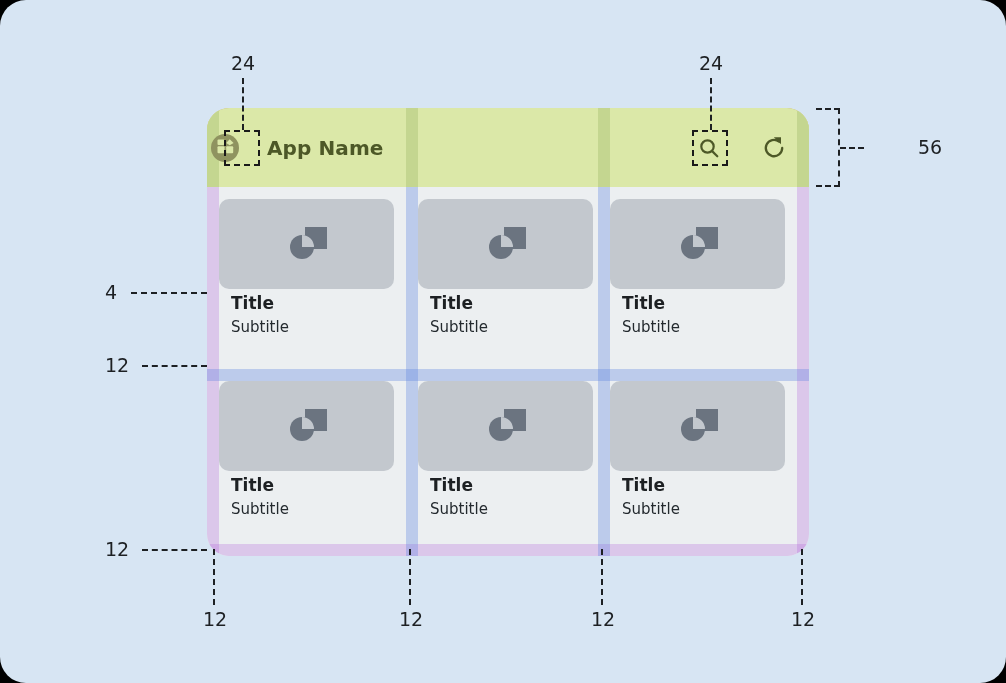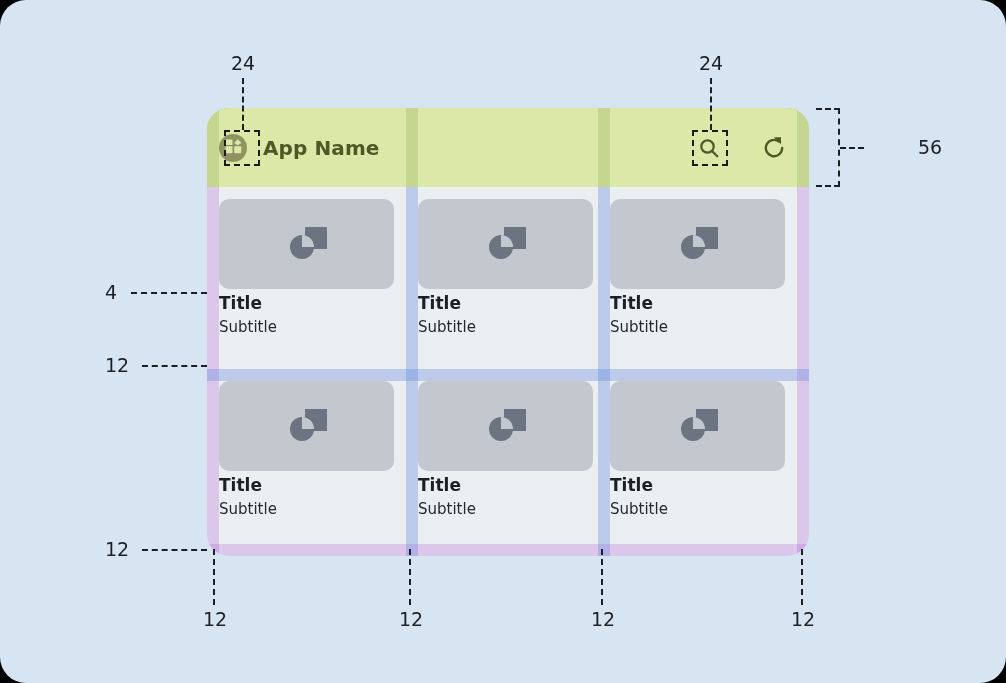--- a/index.html
+++ b/index.html
@@ -61,22 +61,22 @@
   .bar-strip.s0 { left: 0px; width: 12px; }
   .bar-strip.s1 { left: 199px; }
   .bar-strip.s2 { left: 391px; }
   .bar-strip.s3 { left: 590px; width: 12px; }
 
   #bar-left {
     position: relative;
     z-index: 4;
     display: flex;
     align-items: center;
-    padding-left: 12px;
-    gap: 16px;
+    padding-left: 4px;
+    gap: 28px;
   }
 
   #app-logo {
     width: 28px; height: 28px;
     border-radius: 50%;
     background: #8f9360;
     display: flex;
     align-items: center;
     justify-content: center;
   }
@@ -127,20 +127,21 @@
     width: 175px;
     height: 90px;
     background: #c3c8ce;
     border-radius: 10px;
     display: flex;
     align-items: center;
     justify-content: center;
   }
   .card .meta {
     padding-top: 4px;
+    padding-left: 12px;
   }
   .card .title {
     font-size: 17px;
     font-weight: bold;
     color: #1d2023;
     line-height: 21px;
   }
   .card .subtitle {
     font-size: 15px;
     font-weight: normal;

